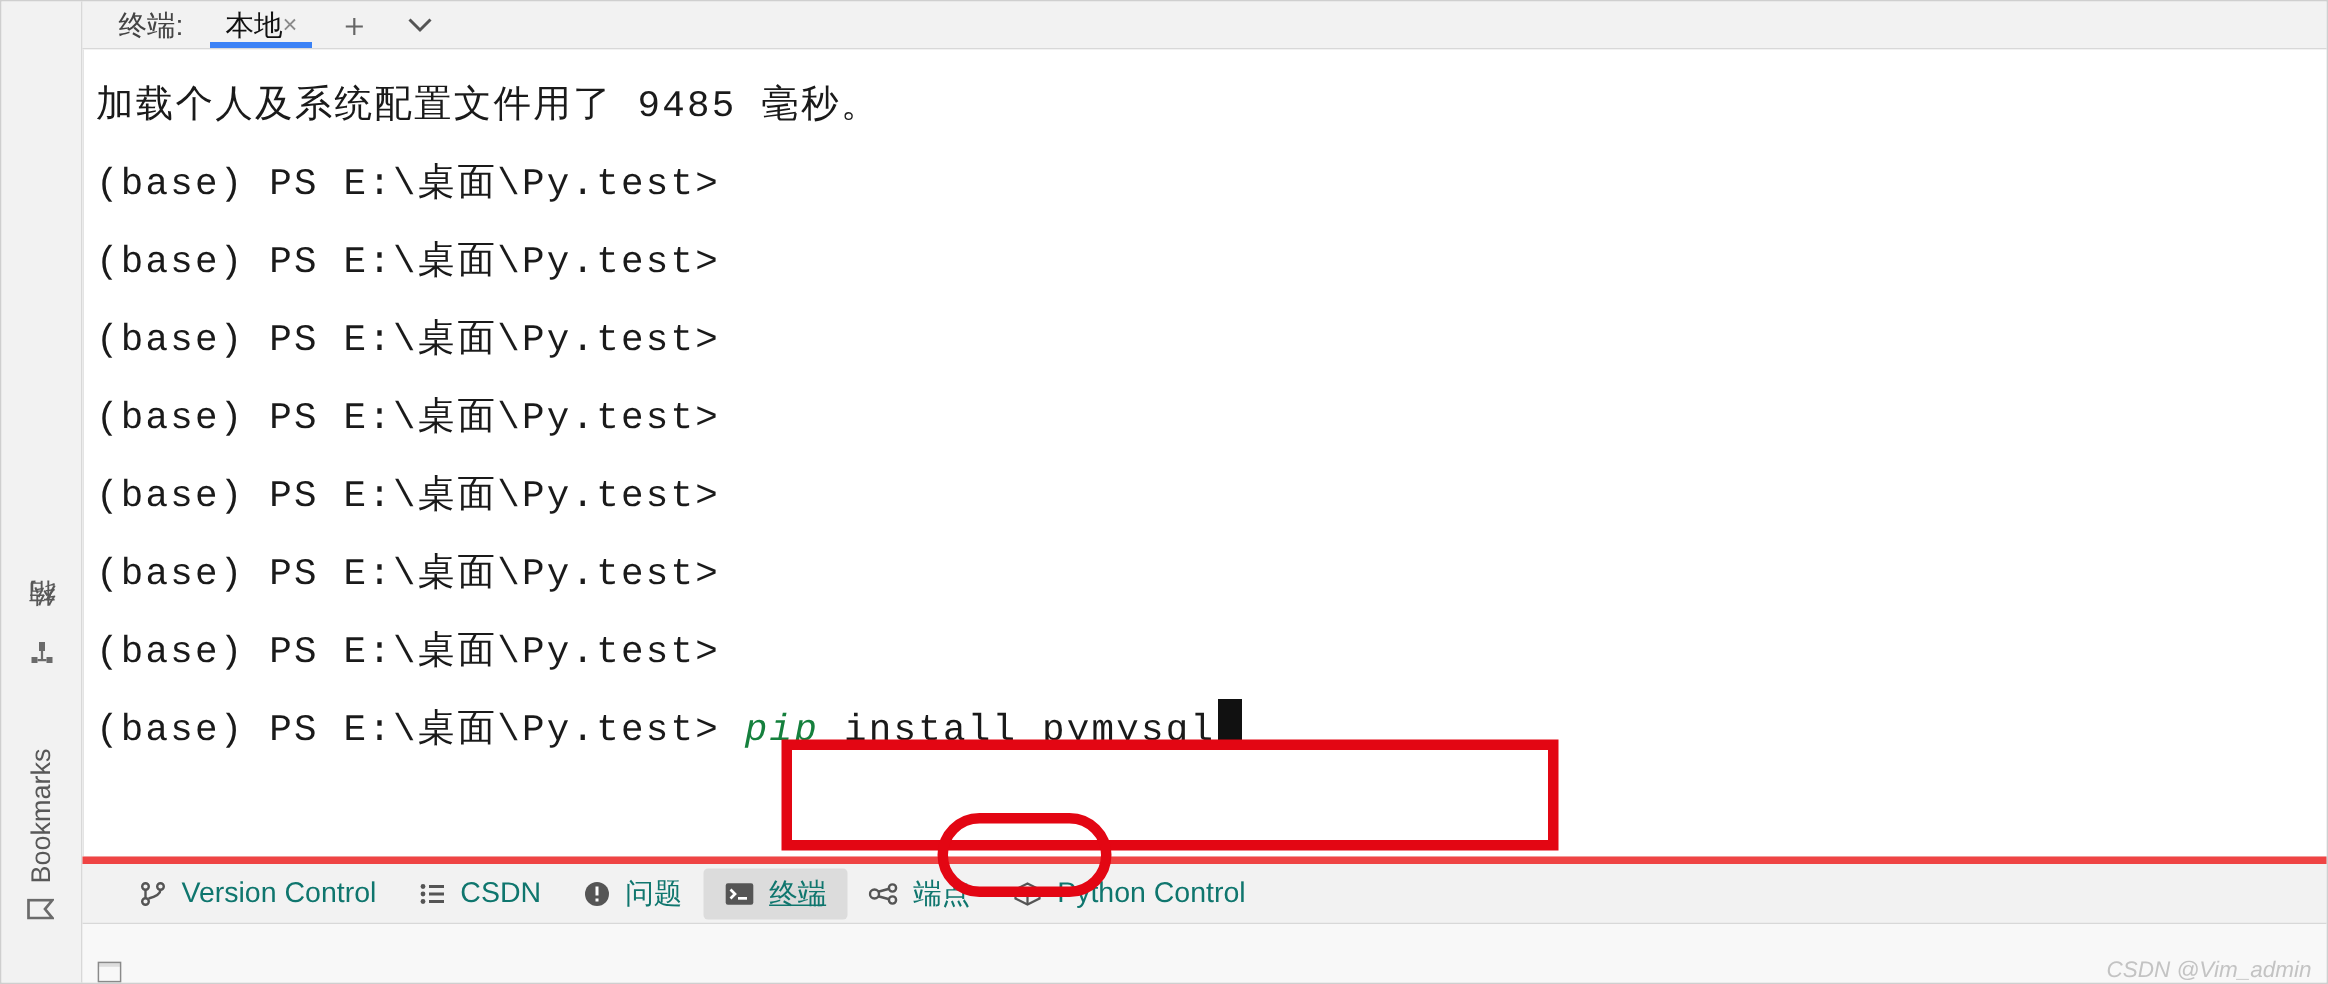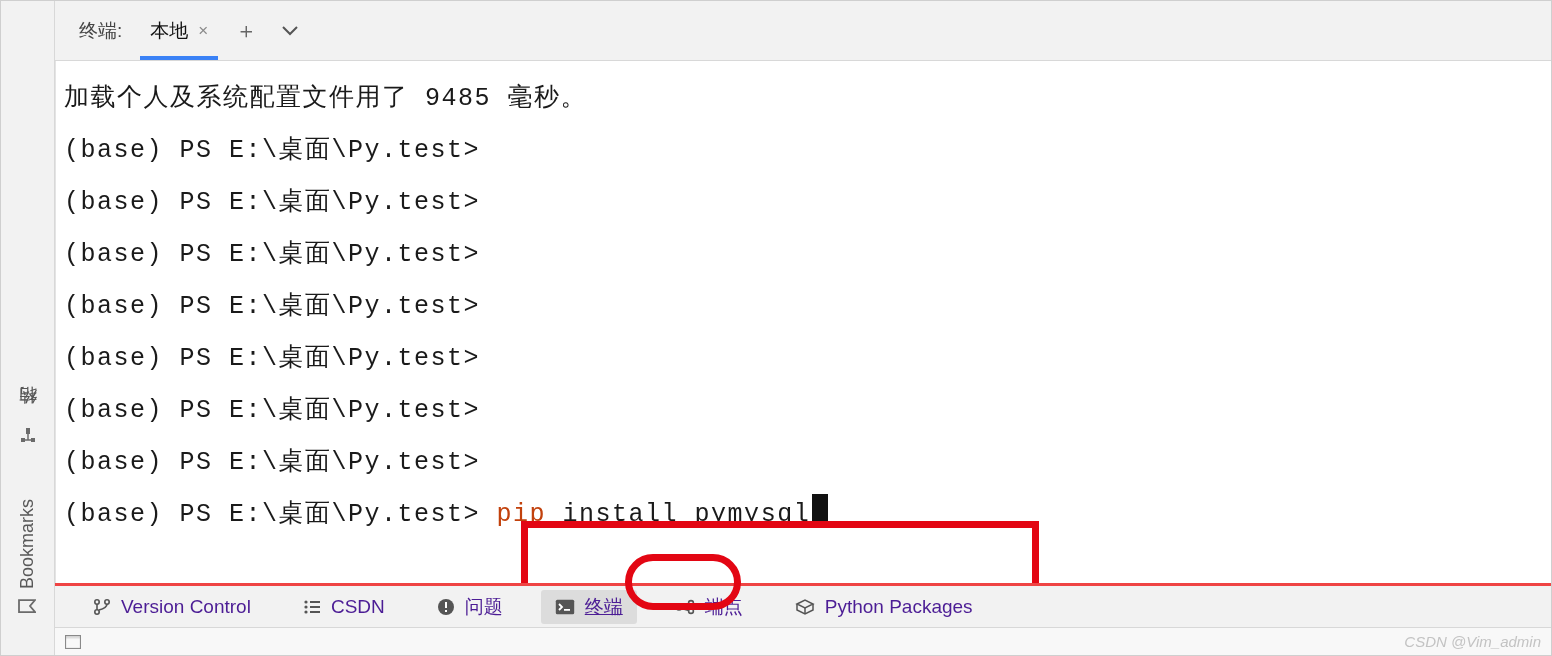--- a/index.html
+++ b/index.html
@@ -44,37 +44,36 @@
     transform: rotate(90deg);
     font-size: 16px;
   }
   .main {
     flex: 1;
     display: flex;
     flex-direction: column;
     min-width: 0;
   }
   .tabbar {
-    height: 60px;
+    height: 32px;
     background: #f2f2f2;
     border-bottom: 1px solid #d8d8d8;
     display: flex;
     align-items: stretch;
     padding-left: 12px;
     font-size: 19px;
     color: #444;
   }
   .tabbar .title {
     display: flex; align-items: center;
     padding: 0 12px;
   }
   .tabbar .tab {
     display: flex; align-items: center;
     padding: 0 16px;
-    gap: 10px;
     position: relative;
     cursor: pointer;
   }
   .tabbar .tab.active {
     color: #111;
   }
   .tabbar .tab.active::after {
     content: "";
     position: absolute;
     left: 6px; right: 6px; bottom: 0;
@@ -99,21 +98,21 @@
     font-size: 25px;
     line-height: 52px;
     letter-spacing: 1.5px;
     color: #1a1a1a;
     padding: 12px 20px 8px 8px;
     position: relative;
     overflow: hidden;
     border-left: 1px solid #e4e4e4;
   }
   .terminal .line { white-space: pre; }
-  .pip { color: #c2410c; }
+  .pip { color: #15803d; font-style: italic; }
   .cursor-block {
     display: inline-block;
     width: 16px; height: 32px;
     background: #111;
     vertical-align: -5px;
     margin-left: 2px;
   }
   .highlight-box {
     position: absolute;
     border: 7px solid #e30613;
@@ -121,50 +120,49 @@
   }
   .hl-cmd { left: 465px; top: 460px; width: 518px; height: 74px; }
   .hl-tool {
     left: 570px; bottom: 17px;
     width: 116px; height: 56px;
     border-radius: 28px;
   }
   .bottombar {
     height: 44px;
     background: #f2f2f2;
-    border-top: 3px solid #ef4444;
+    border-top: 5px solid #ef4444;
     display: flex;
     align-items: center;
     padding-left: 24px;
-    gap: 24px;
     font-size: 19px;
-    color: #4c1d95;
+    color: #0f766e;
     position: relative;
   }
   .bottombar .tool {
     display: flex; align-items: center;
     gap: 10px;
     padding: 4px 14px;
     cursor: pointer;
     border-radius: 3px;
   }
   .bottombar .tool.active {
     background: #dcdcdc;
     text-decoration: underline;
   }
   .bottombar .ticon {
     display: inline-flex; align-items: center; justify-content: center;
     font-size: 18px; color: #555;
   }
   .statusbar {
-    height: 28px;
+    height: 40px;
     background: #f8f8f8;
     border-top: 1px solid #d8d8d8;
     display: flex;
-    align-items: center;
+    align-items: flex-end;
     justify-content: space-between;
     padding: 0 10px;
     font-size: 15px;
     color: #9a9a9a;
   }
   .statusbar .sicon { font-size: 15px; color: #8a8a8a; }
   .watermark {
     font-style: italic;
     color: #c3c3c3;
   }
@@ -284,21 +282,21 @@
         <span>端点</span>
       </div>
       <div class="tool">
         <span class="ticon">
           <svg width="20" height="18" viewBox="0 0 20 18">
               <path d="M2 6 L10 2 L18 6 L10 10 Z" fill="none" stroke="#555" stroke-width="1.5"></path>
               <path d="M2 6 V12 L10 16 L18 12 V6" fill="none" stroke="#555" stroke-width="1.5"></path>
               <path d="M10 10 V16" stroke="#555" stroke-width="1.5"></path>
             </svg>
         </span>
-        <span>Python Packages</span>
+        <span>Python Control</span>
       </div>
       <div class="highlight-box hl-tool"></div>
     </div>
 
     <div class="statusbar">
       <span class="sicon">
         <svg width="16" height="14" viewBox="0 0 16 14">
             <rect x="0.5" y="0.5" width="15" height="13" fill="none" stroke="#8a8a8a" stroke-width="1.2"></rect>
             <rect x="0.5" y="0.5" width="15" height="3" fill="#8a8a8a" opacity="0.25"></rect>
           </svg>

